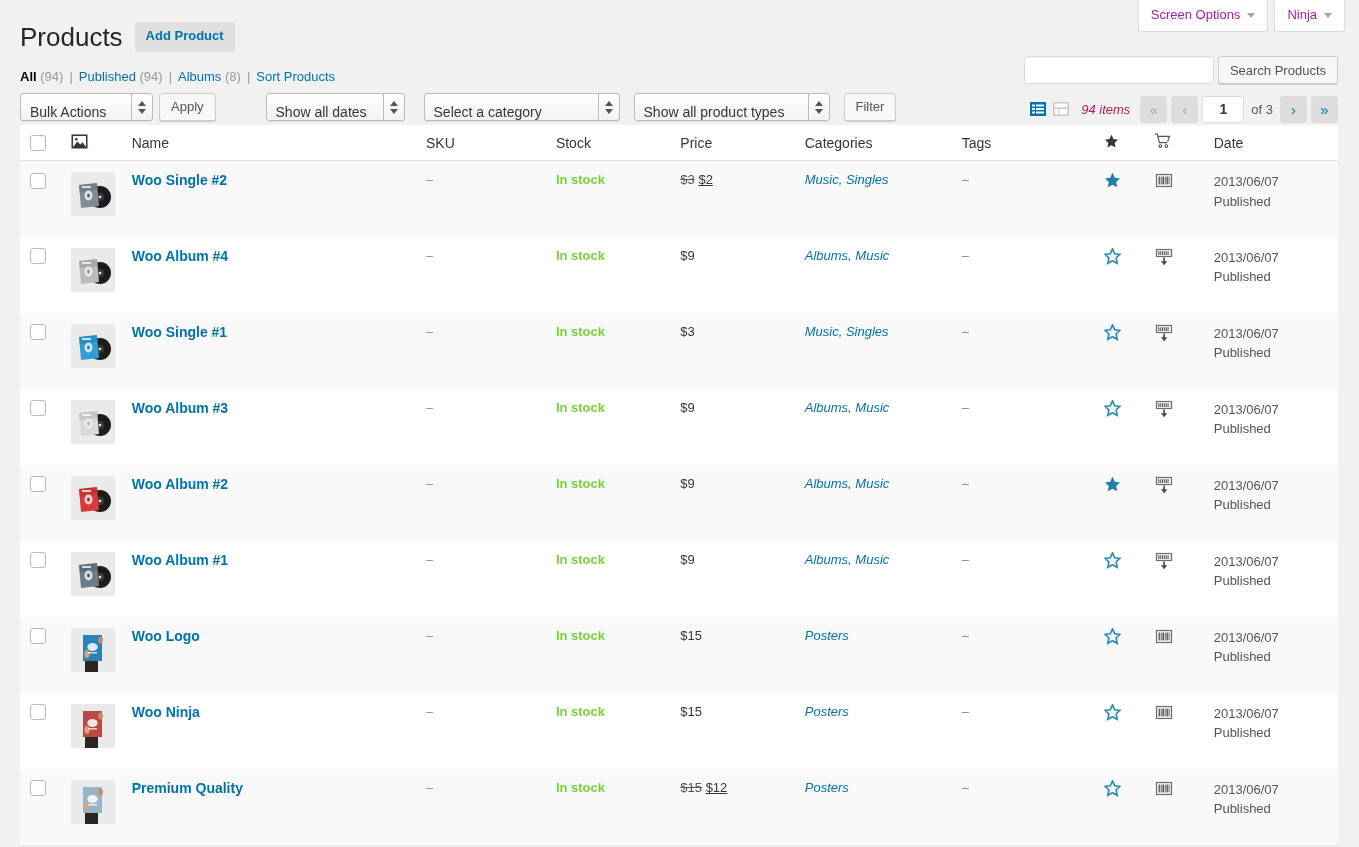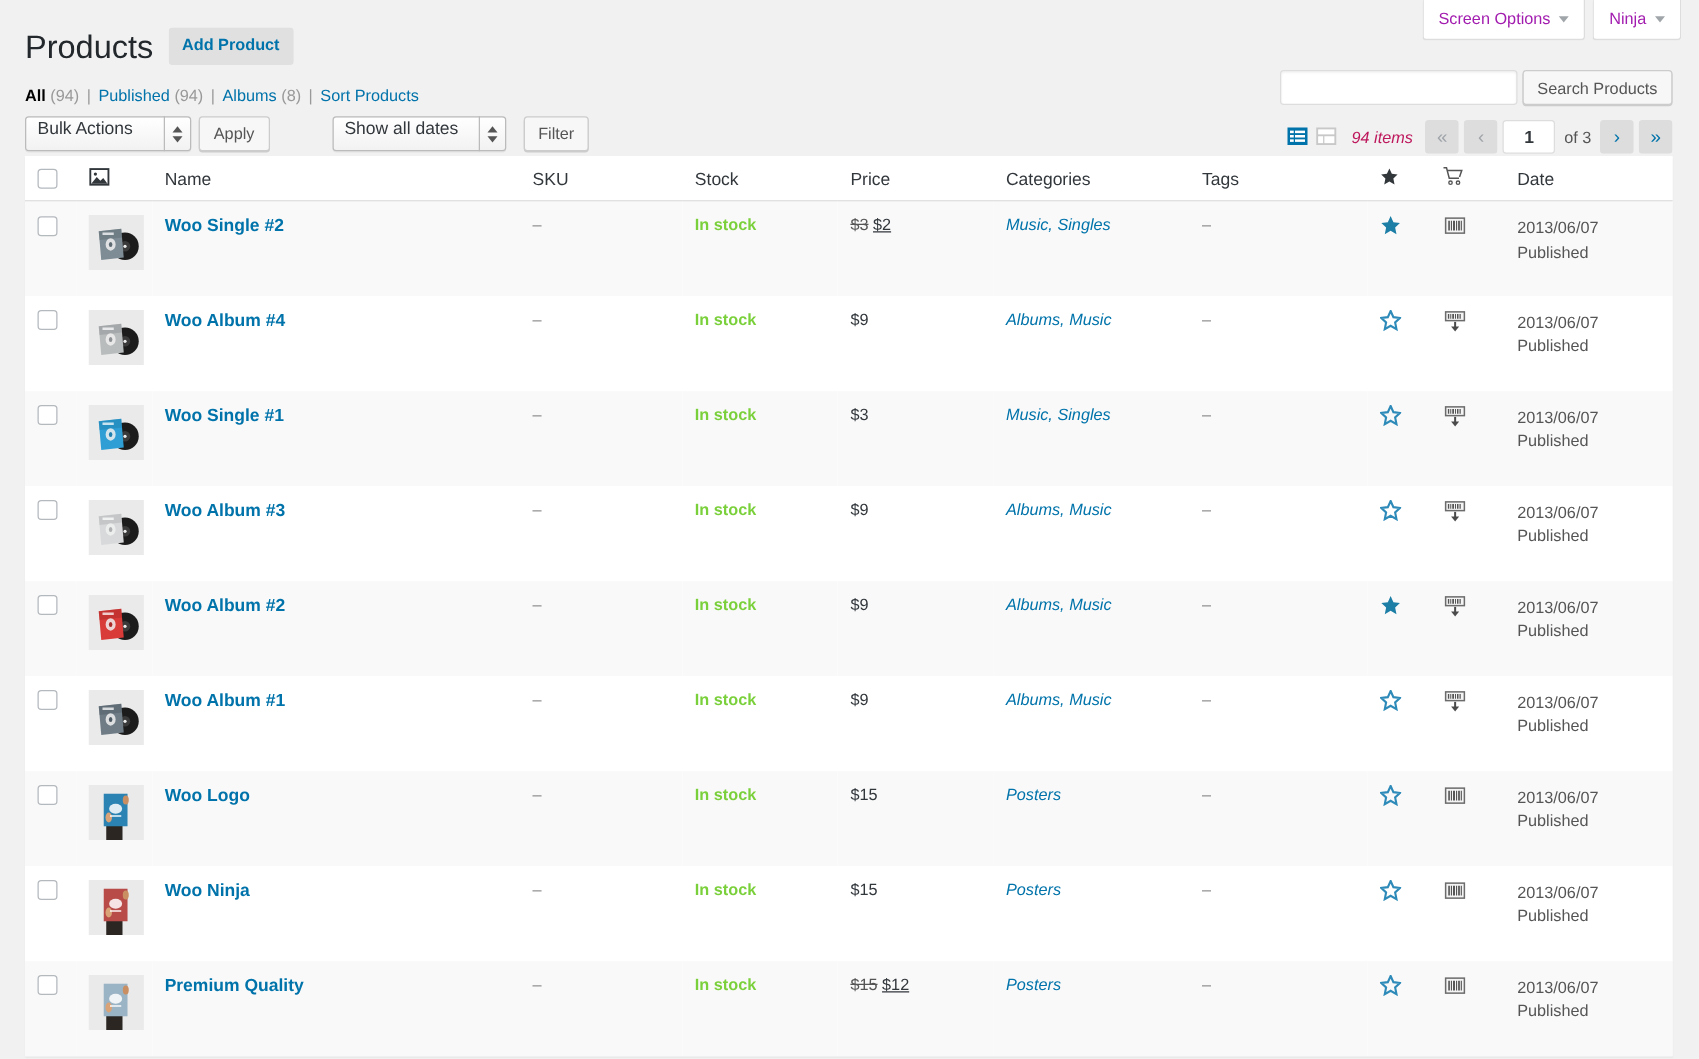--- a/index.html
+++ b/index.html
@@ -113,21 +113,21 @@
     height: 30px;
   }
   .actions { display: flex; gap: 6px; align-items: center; float: left; }
 
   .wp-select {
     position: relative;
     height: 28px;
     background: linear-gradient(to bottom, #fff 0%, #f2f2f2 100%);
     border: 1px solid #bbb;
     border-radius: 3px;
-    display: inline-flex; align-items: flex-start;
+    display: inline-flex; align-items: flex-end;
     padding: 0 28px 0 9px;
     font-size: 14px;
     color: #32373c;
     cursor: pointer;
     box-shadow: 0 1px 0 rgba(0,0,0,.06);
   }
   .wp-select .spin {
     position: absolute; right: 0; top: -1px; bottom: -1px;
     width: 21px;
     border-left: 1px solid #bbb;
@@ -334,20 +334,34 @@
     <div class="wp-select" style="width:133px">
       <span>Bulk Actions</span>
       <span class="spin">
           <i class="up"></i>
           <i class="dn"></i>
         </span>
     </div>
     <button class="wp-btn">Apply</button>
     <div class="wp-select" style="width:139px;margin-left:44px">
       <span>Show all dates</span>
+      <span class="spin">
+          <i class="up"></i>
+          <i class="dn"></i>
+        </span>
+    </div>
+    <div class="wp-select" style="width:196px;margin-left:13px">
+      <span>Select a category</span>
+      <span class="spin">
+          <i class="up"></i>
+          <i class="dn"></i>
+        </span>
+    </div>
+    <div class="wp-select" style="width:196px;margin-left:8px">
+      <span>Show all product types</span>
       <span class="spin">
           <i class="up"></i>
           <i class="dn"></i>
         </span>
     </div>
     <button class="wp-btn" style="margin-left:8px">Filter</button>
   </div>
 
   <div class="tablenav-pages">
     <div class="view-switch">

